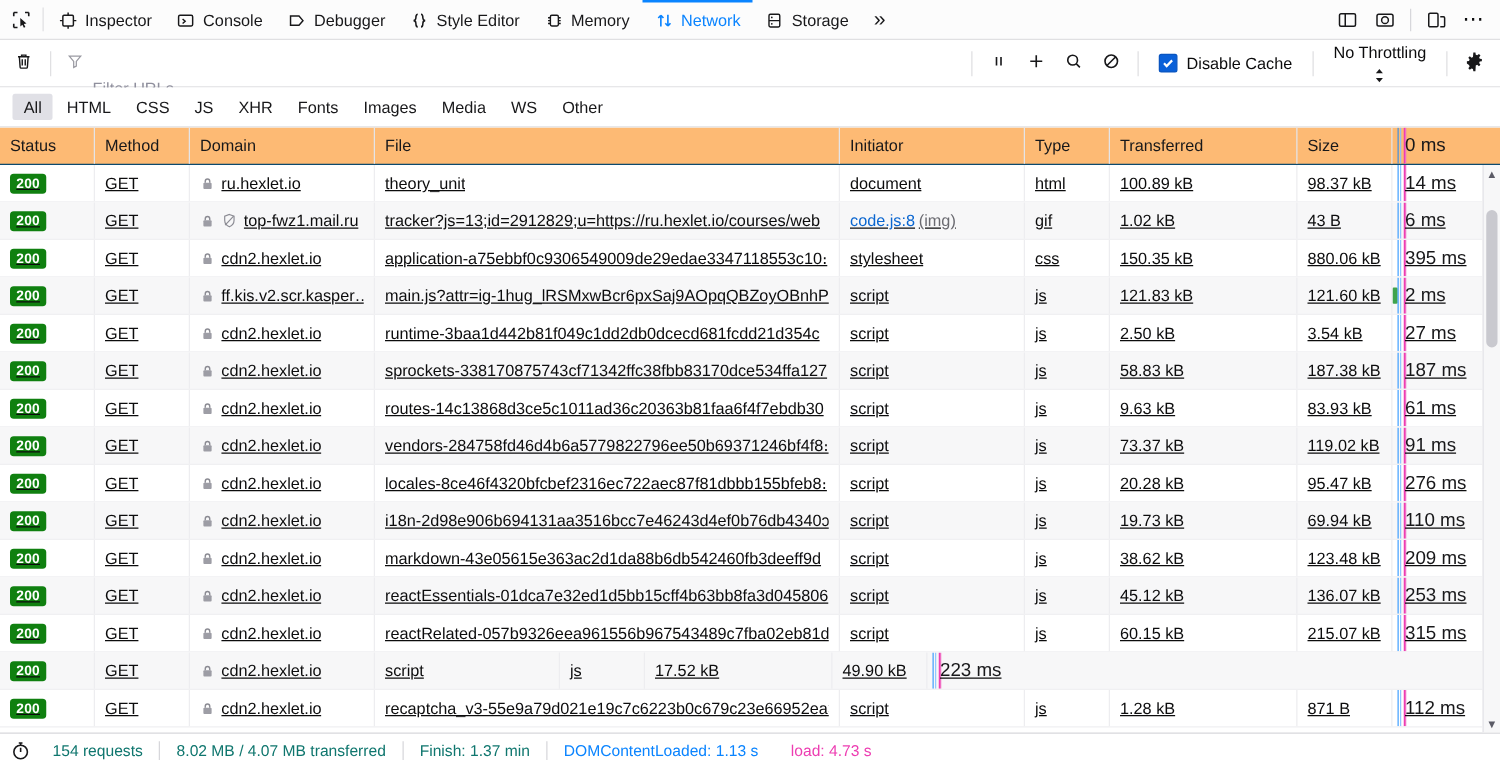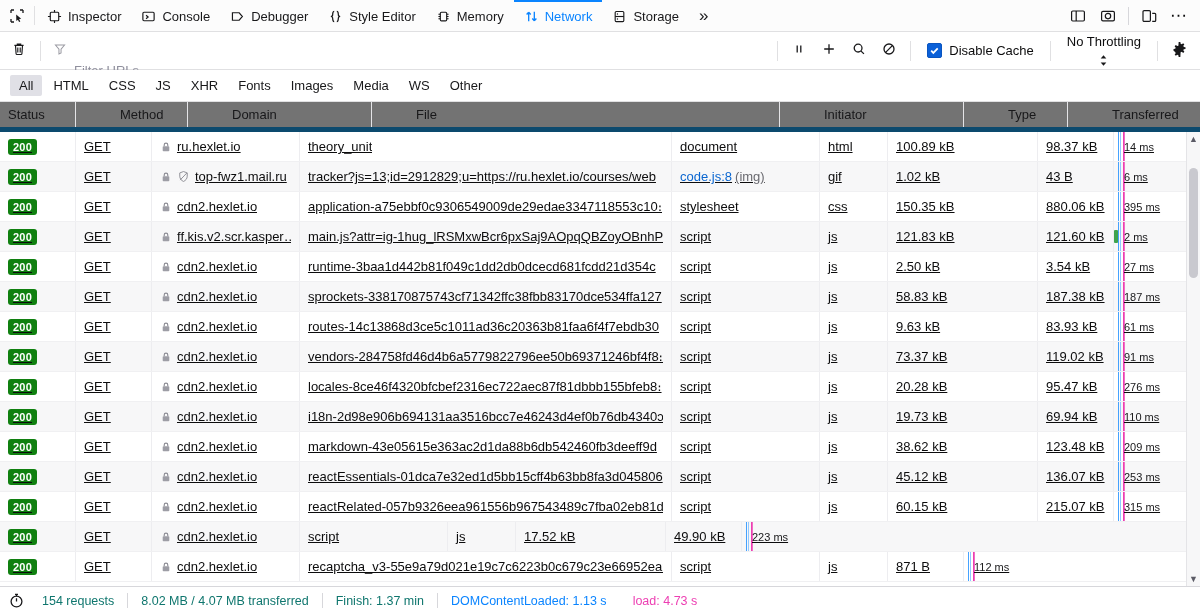--- a/index.html
+++ b/index.html
@@ -105,25 +105,24 @@
     font-size: 13px; color: #18181a;
   }
   .ftype.active { background: #e0e0e6; }
 
   
   .table-wrap { flex: 1; display: flex; flex-direction: column; overflow: hidden; position: relative; }
   .net-table { width: 100%; display: flex; flex-direction: column; flex: 1; overflow: hidden; }
 
   .thead {
     display: flex; height: 30px; min-height: 30px;
-    background: #737373;
-    border-bottom: 5px solid #0c4a6e;
+    background: #fdba74;
+    border-bottom: 1px solid #0c4a6e;
     font-size: 13px; color: #18181a;
     position: relative;
-    gap: 36px;
   }
   .th {
     display: flex; align-items: center;
     padding: 0 8px;
     border-right: 1px solid #e4e4e7;
     cursor: pointer;
     overflow: hidden; white-space: nowrap;
   }
   .row {
     display: flex; height: 30px; min-height: 30px;
@@ -159,21 +158,21 @@
     padding: 2px 5px 2px 5px;
     line-height: 12px;
     letter-spacing: 0.2px;
   }
   .lock { margin-right: 5px; display: inline-flex; flex: 0 0 auto; }
   .shield { margin-right: 5px; display: inline-flex; flex: 0 0 auto; }
   .dom-text { overflow: hidden; text-overflow: clip; white-space: nowrap; }
   .file-text { overflow: hidden; white-space: nowrap; }
   .init-link { color: #0a66d0; }
   .init-suffix { color: #6a6a70; margin-left: 3px; }
-  .ms { font-size: 11px; color: #18181a; position: relative; z-index: 3; text-align: right; }
+  .ms { font-size: 15px; color: #18181a; position: relative; z-index: 3; text-align: right; }
 
   
   .wf-lines {
     position: absolute; left: 0; top: 0; bottom: 0; width: 14px; pointer-events: none; z-index: 2;
   }
   .wf-line { position: absolute; top: 0; bottom: 0; width: 1px; }
   .wf-dcl  { left: 4px;  background: #0a84ff; opacity: .75; }
   .wf-dcl2 { left: 6px;  background: #85c2ff; opacity: .9; }
   .wf-load { left: 9px;  background: #ed3eb2; }
   .wf-load2{ left: 10px; background: #f06ec4; }
@@ -1054,20 +1053,23 @@
               </div>
               <div class="cell c-file">
                 <span class="file-text">recaptcha_v3-55e9a79d021e19c7c6223b0c679c23e66952eaƆ</span>
               </div>
               <div class="cell c-init">
                 <span>script</span>
               </div>
               <div class="cell c-type">
                 <span>js</span>
               </div>
+              <div class="cell c-trans">
+                <span>1.28 kB</span>
+              </div>
               <div class="cell c-size">
                 <span>871 B</span>
               </div>
               <div class="cell c-wf">
                 <span class="wf-lines">
                   <span class="wf-line wf-dcl"></span>
                   <span class="wf-line wf-dcl2"></span>
                   <span class="wf-line wf-load"></span>
                   <span class="wf-line wf-load2"></span>
                 </span>

